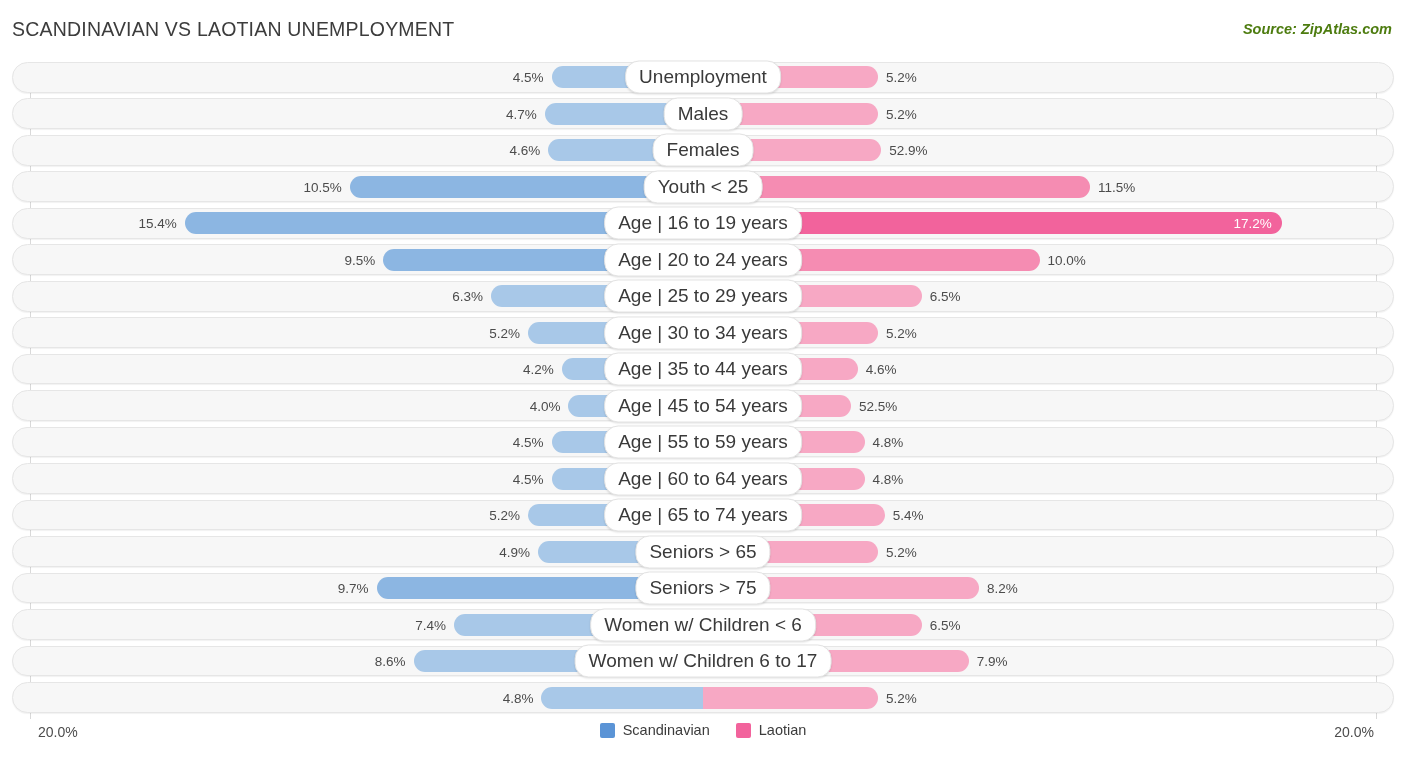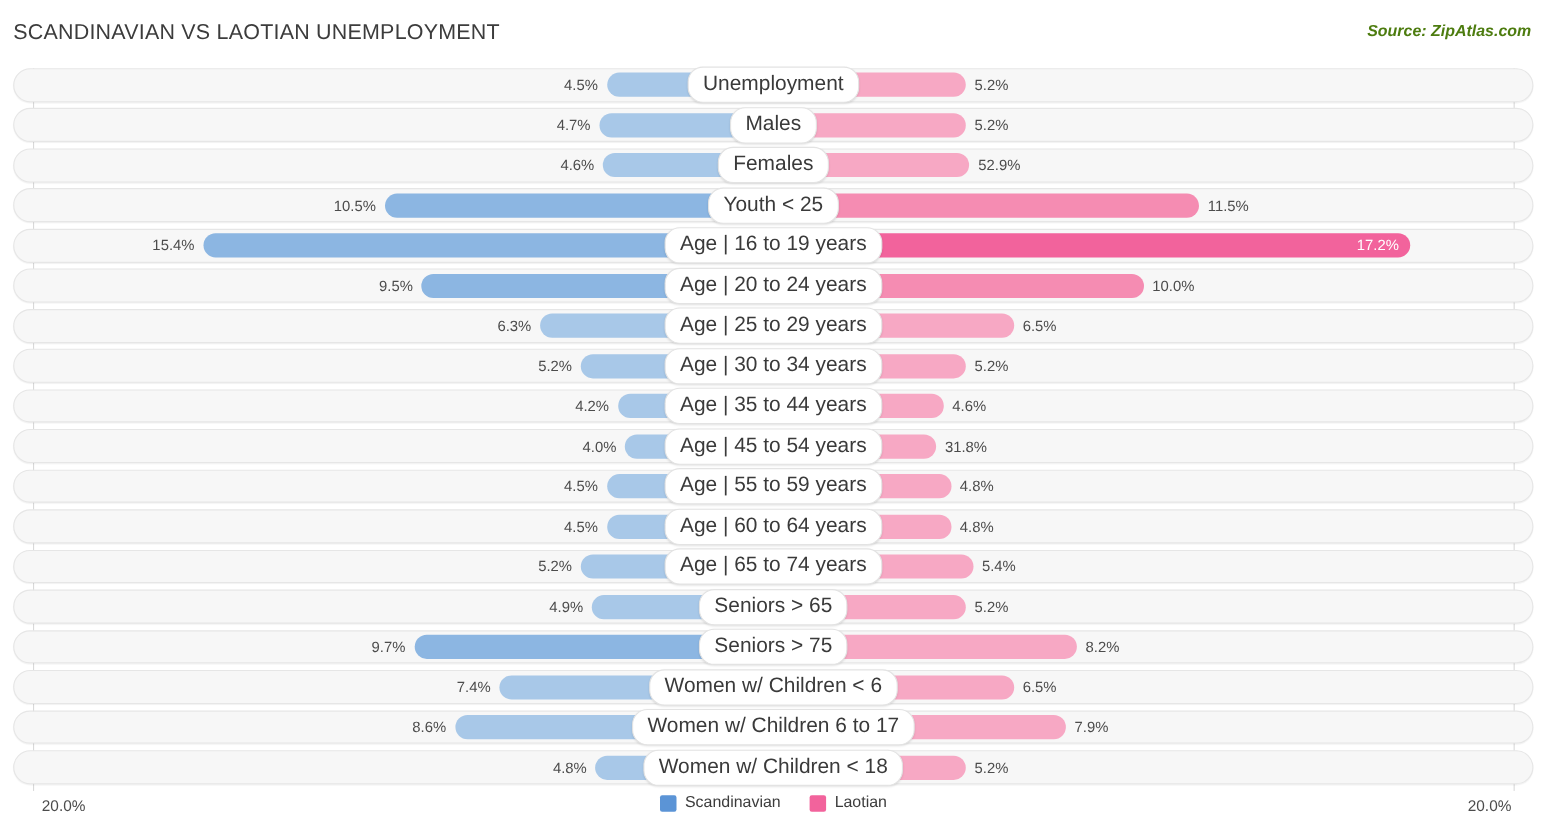--- a/index.html
+++ b/index.html
@@ -241,21 +241,21 @@
           <div class="pill">Age | 35 to 44 years</div>
         </div>
         <div class="row">
           <div class="half half-left">
             <div class="bar bar-left" style="width: 134.6px; background: rgb(168, 200, 232); border-radius: 11px 0px 0px 11px;">
               <span class="val val-left">4.0%</span>
             </div>
           </div>
           <div class="half half-right">
             <div class="bar bar-right" style="width: 148.06px; background: rgb(247, 168, 196); border-radius: 0px 11px 11px 0px;">
-              <span class="val val-right">31.8%</span>
+              <span class="val val-right">52.5%</span>
             </div>
           </div>
           <div class="pill">Age | 45 to 54 years</div>
         </div>
         <div class="row">
           <div class="half half-left">
             <div class="bar bar-left" style="width: 151.425px; background: rgb(168, 200, 232); border-radius: 11px 0px 0px 11px;">
               <span class="val val-left">4.5%</span>
             </div>
           </div>
@@ -348,21 +348,20 @@
           <div class="half half-left">
             <div class="bar bar-left" style="width: 161.52px; background: rgb(168, 200, 232); border-radius: 11px 0px 0px 11px;">
               <span class="val val-left">4.8%</span>
             </div>
           </div>
           <div class="half half-right">
             <div class="bar bar-right" style="width: 174.98px; background: rgb(247, 168, 196); border-radius: 0px 11px 11px 0px;">
               <span class="val val-right">5.2%</span>
             </div>
           </div>
-          <div class="pill">Women w/ Children &lt; 18</div>
         </div>
       </div>
   </div>
 
   <div class="axis-label axis-label-left">20.0%</div>
   <div class="axis-label axis-label-right">20.0%</div>
 
   <div class="legend" id="legend">
       <div class="legend-item">
         <span class="swatch" style="background: rgb(91, 148, 214);"></span>

